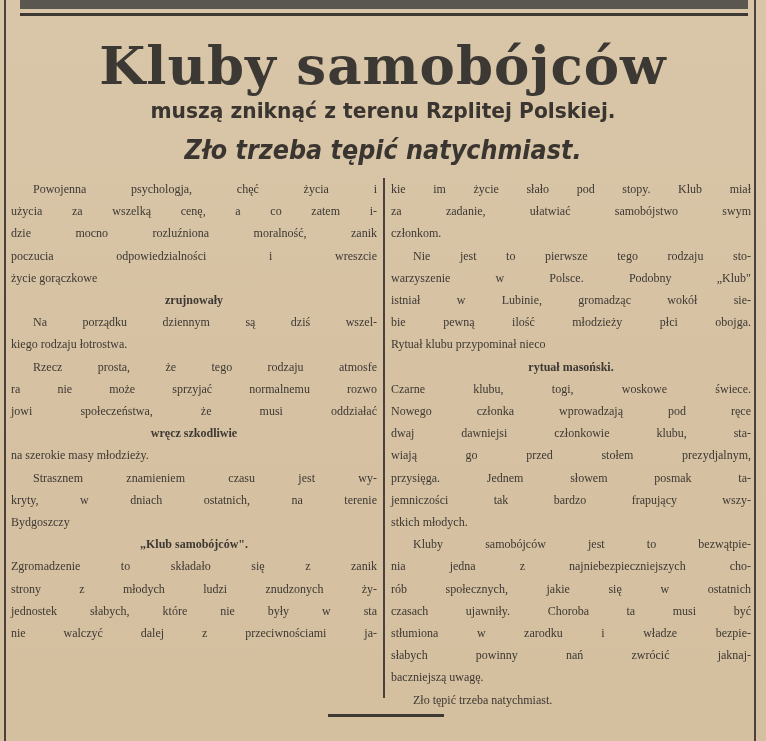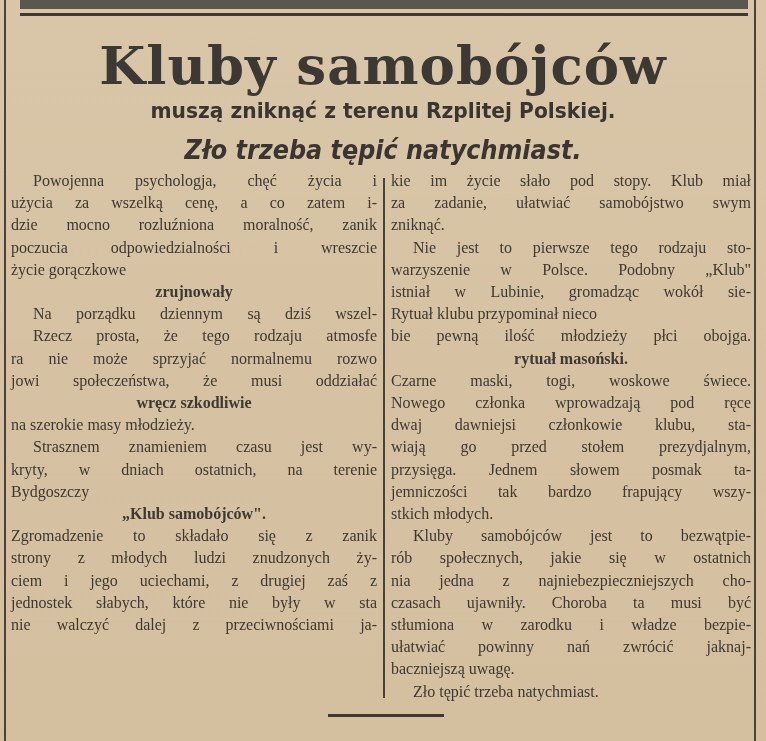--- a/index.html
+++ b/index.html
@@ -27,22 +27,22 @@
     position:absolute; left:0; top:98px; width:766px; text-align:center;
     font-family:"DejaVu Sans", sans-serif; font-weight:bold; font-size:22px; color:#3a3530;
     transform:scaleX(0.92);
   }
   .kicker {
     position:absolute; left:0; top:135px; width:766px; text-align:center;
     font-family:"DejaVu Sans", sans-serif; font-weight:bold; font-style:italic; font-size:26px; color:#3a3530;
     transform:scaleX(0.92);
   }
   .col {
-    position:absolute; top:170px; font-family:"Liberation Serif", serif;
-    font-size:16px; line-height:22.2px; color:#3d3832;
+    position:absolute; top:178px; font-family:"Liberation Serif", serif;
+    font-size:12px; line-height:22.2px; color:#3d3832;
   }
   .col-left { left:11px; width:366px; }
   .col-right { left:391px; width:360px; }
   .col-divider { position:absolute; left:383px; top:178px; width:2px; height:520px; background:#4a423a; }
   .line { white-space:nowrap; display:block; text-align:justify; text-align-last:justify; }
   .line.last { text-align-last:left; }
   .line.indent { padding-left:22px; }
   .line.center { text-align:left; text-align-last:center; font-weight:bold; }
   .bottom-rule { position:absolute; left:328px; top:714px; width:116px; height:3px; background:#3e3935; }
 </style>
@@ -60,57 +60,57 @@
   <div class="kicker">Zło trzeba tępić natychmiast.</div>
 
   <div class="col col-left" id="col-left">
       <span class="line indent">Powojenna psychologja, chęć życia i</span>
       <span class="line">użycia za wszelką cenę, a co zatem i-</span>
       <span class="line">dzie mocno rozluźniona moralność, zanik</span>
       <span class="line">poczucia odpowiedzialności  i wreszcie</span>
       <span class="line last">życie gorączkowe</span>
       <span class="line center">zrujnowały</span>
       <span class="line indent">Na porządku dziennym są dziś wszel-</span>
+      <span class="line last">kiego rodzaju łotrostwa.</span>
       <span class="line indent">Rzecz prosta, że tego rodzaju atmosfe</span>
       <span class="line">ra nie może sprzyjać normalnemu rozwo</span>
       <span class="line">jowi społeczeństwa, że musi oddziałać</span>
       <span class="line center">wręcz szkodliwie</span>
       <span class="line last">na szerokie masy młodzieży.</span>
       <span class="line indent">Strasznem znamieniem czasu jest wy-</span>
       <span class="line">kryty, w dniach ostatnich, na terenie</span>
       <span class="line last">Bydgoszczy</span>
       <span class="line center">„Klub samobójców".</span>
       <span class="line">Zgromadzenie to składało się z zanik</span>
       <span class="line">strony z młodych ludzi znudzonych ży-</span>
-      <span class="line">ciem i jego uciechami, z drugiej zaś z</span>
       <span class="line">jednostek słabych, które nie były w sta</span>
       <span class="line">nie walczyć dalej z przeciwnościami ja-</span>
     </div>
   <div class="col-divider"></div>
   <div class="col col-right" id="col-right">
       <span class="line">kie im życie słało pod stopy. Klub miał</span>
       <span class="line">za zadanie, ułatwiać samobójstwo swym</span>
-      <span class="line last">zniknąć.</span>
+      <span class="line last">członkom.</span>
       <span class="line indent">Nie jest to pierwsze tego rodzaju sto-</span>
       <span class="line">warzyszenie w Polsce. Podobny „Klub"</span>
       <span class="line">istniał w Lubinie, gromadząc wokół sie-</span>
+      <span class="line">bie pewną ilość młodzieży  płci obojga.</span>
       <span class="line last">Rytuał klubu przypominał nieco</span>
-      <span class="line">bie pewną ilość młodzieży  płci obojga.</span>
       <span class="line center">rytuał masoński.</span>
-      <span class="line">Czarne maski, togi,  woskowe  świece.</span>
+      <span class="line">Czarne klubu, togi,  woskowe  świece.</span>
       <span class="line">Nowego członka wprowadzają pod ręce</span>
       <span class="line">dwaj dawniejsi członkowie klubu,  sta-</span>
       <span class="line">wiają go przed stołem prezydjalnym,</span>
       <span class="line">przysięga. Jednem słowem  posmak ta-</span>
       <span class="line">jemniczości tak bardzo frapujący wszy-</span>
       <span class="line last">stkich młodych.</span>
       <span class="line indent">Kluby samobójców jest to bezwątpie-</span>
+      <span class="line">nia jedna z najniebezpieczniejszych cho-</span>
       <span class="line">rób społecznych,  jakie się w ostatnich</span>
-      <span class="line">nia jedna z najniebezpieczniejszych cho-</span>
       <span class="line">czasach ujawniły. Choroba ta musi być</span>
       <span class="line">stłumiona w zarodku  i władze bezpie-</span>
-      <span class="line">ułatwiać powinny nań zwrócić jaknaj-</span>
+      <span class="line">słabych powinny nań zwrócić jaknaj-</span>
       <span class="line last">baczniejszą uwagę.</span>
       <span class="line indent last">Zło tępić  trzeba natychmiast.</span>
     </div>
 
   <div class="bottom-rule"></div>
 </div>
 
 </body></html>

